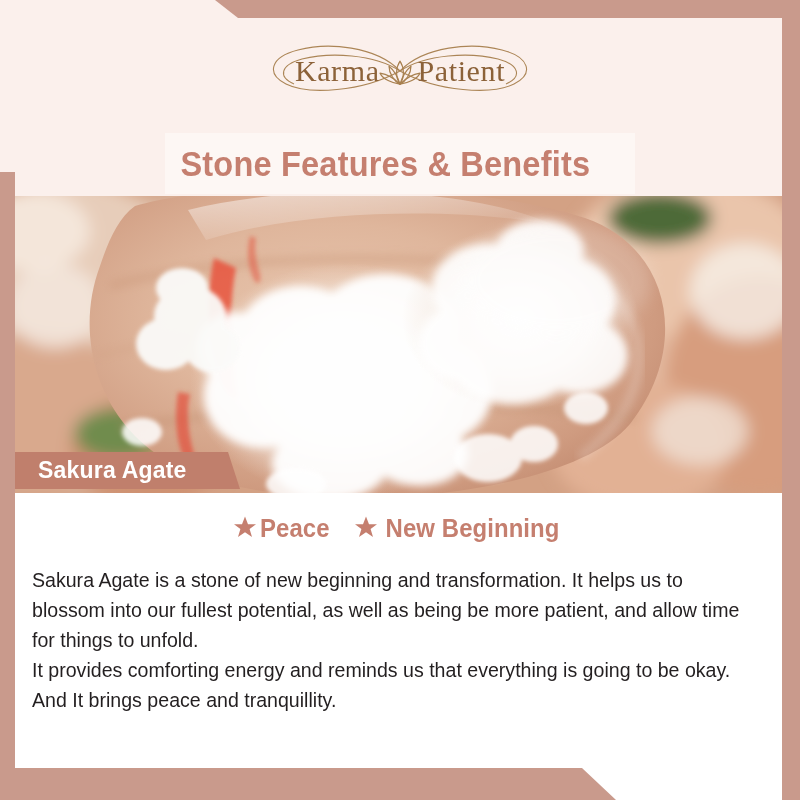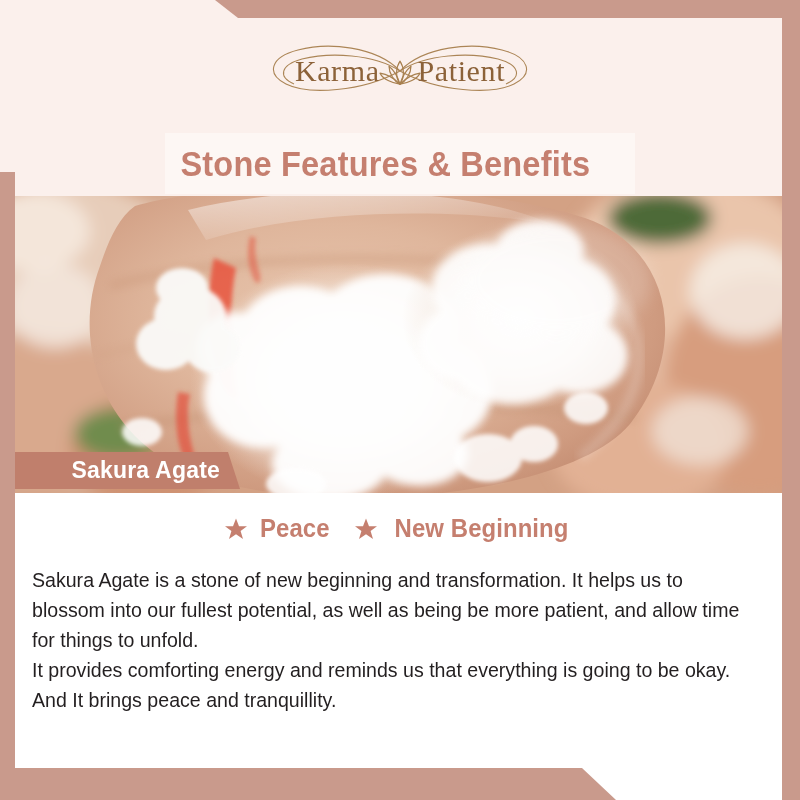--- a/index.html
+++ b/index.html
@@ -178,21 +178,20 @@
     left: 0;
     height: 37px;
     z-index: 5;
     background: #c07f6c;
     clip-path: polygon(0 0, 228px 0, 240px 37px, 0 37px);
     padding: 0 28px 0 38px;
     display: flex;
     align-items: center;
     box-sizing: border-box;
     width: 248px;
-    justify-content: flex-end;
   }
   .stone-label-text {
     font-family: "Liberation Sans", sans-serif;
     font-size: 23px;
     font-weight: bold;
     color: #ffffff;
     letter-spacing: 0.2px;
     line-height: 1;
     white-space: nowrap;
   }
@@ -213,22 +212,21 @@
     top: 22px;
     left: 0;
     width: 800px;
     display: flex;
     align-items: center;
     justify-content: center;
     gap: 22px;
   }
   .feature {
     display: flex;
-    align-items: flex-end;
-    gap: 9px;
+    align-items: flex-start;
   }
   .feature-star {
     display: block;
     width: 24px;
     height: 24px;
     color: #c57f6f;
   }
   .feature-label {
     font-family: "Liberation Sans Narrow", "Liberation Sans", sans-serif;
     font-size: 26px;

